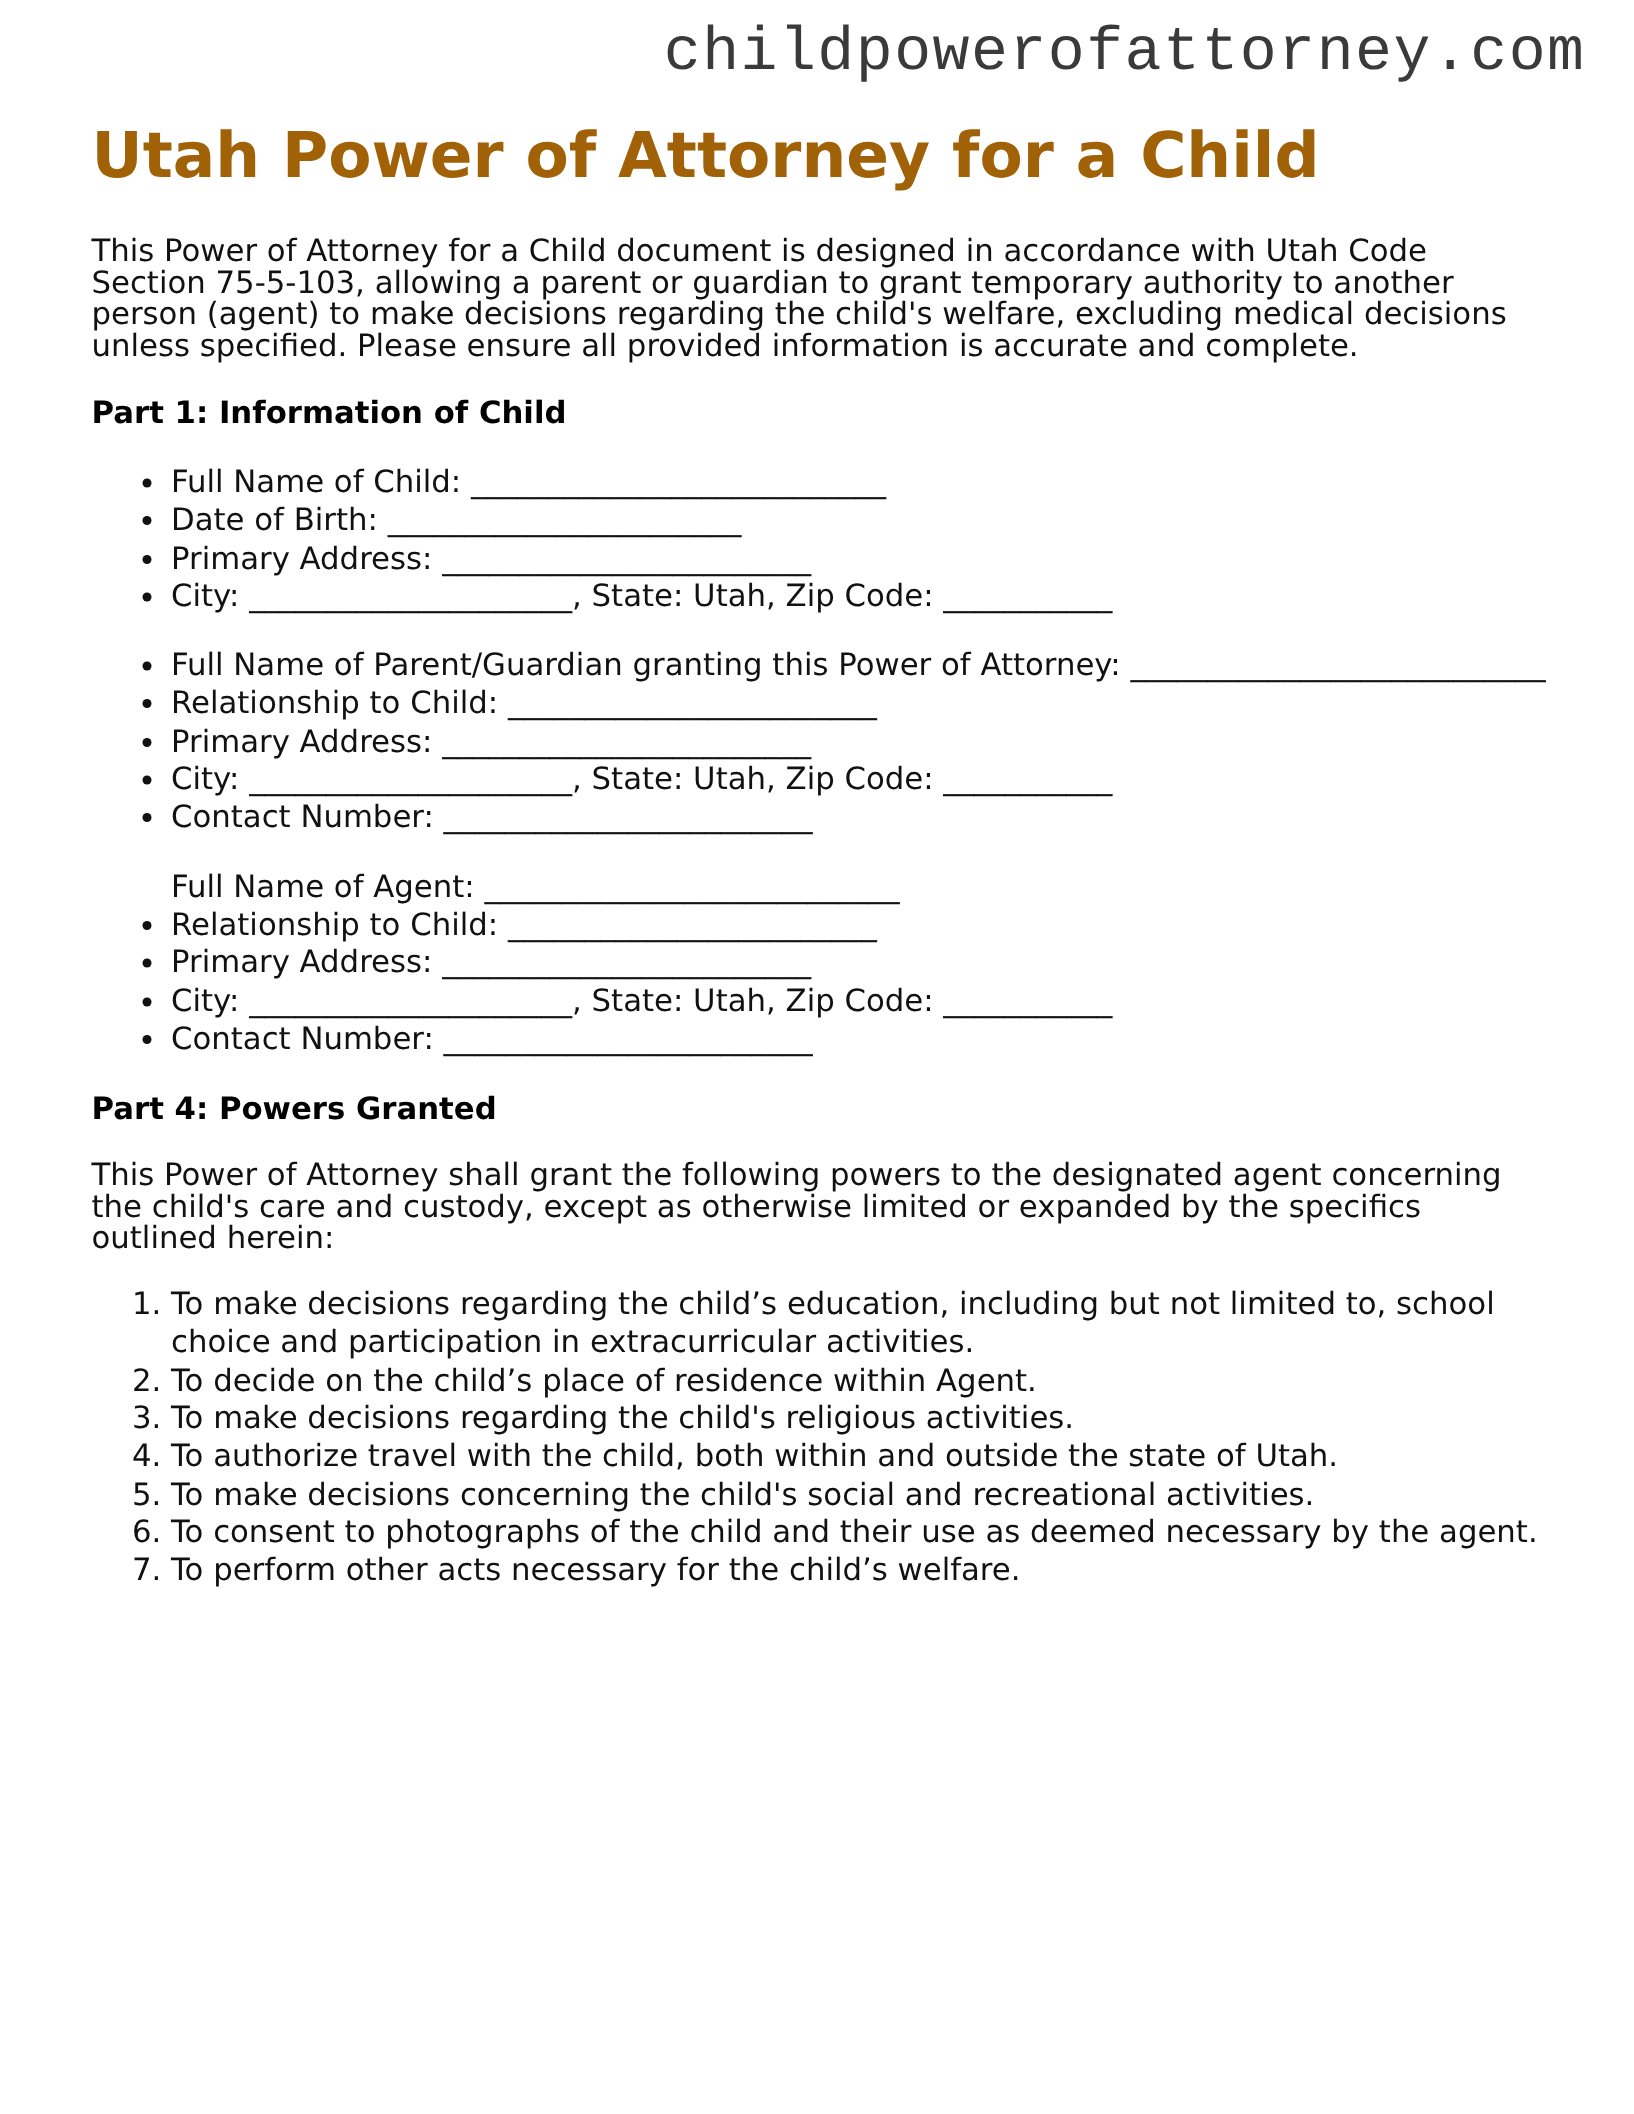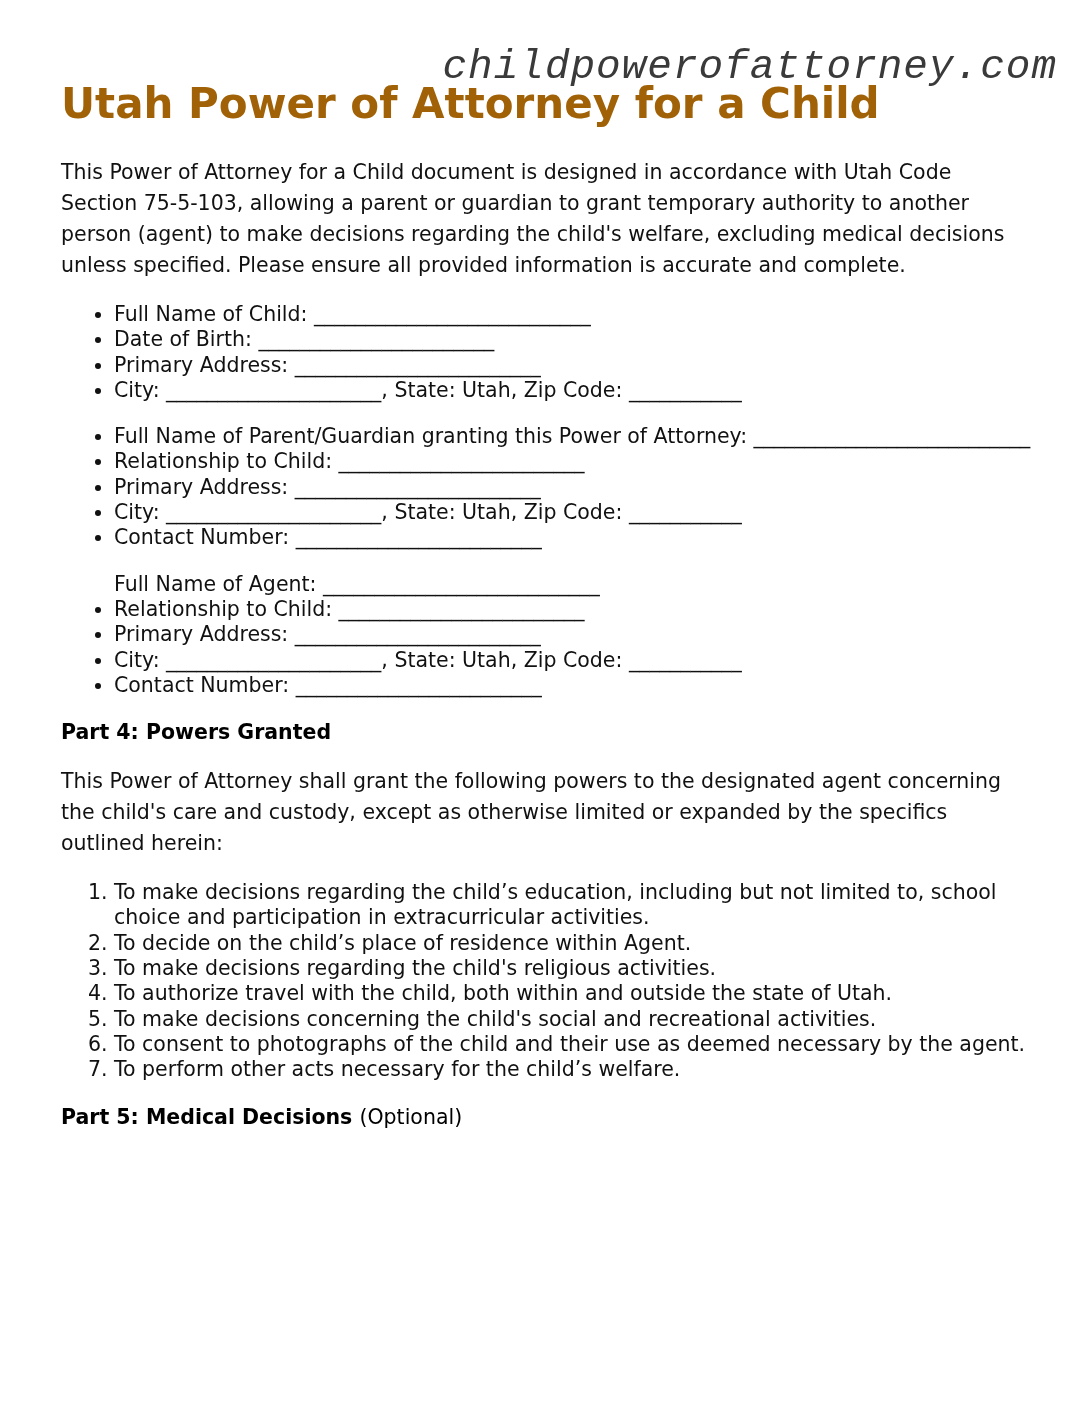--- a/index.html
+++ b/index.html
@@ -1,30 +1,30 @@
 <!DOCTYPE html>
 <html><head>
 <meta charset="utf-8">
 <style>
   html, body { margin: 0; padding: 0; background: #ffffff; }
   body {
     width: 1089px; height: 1409px; overflow: hidden; position: relative;
     font-family: "DejaVu Sans", sans-serif; color: #111111;
   }
   .watermark {
-    position: absolute; top: 47px; right: 32px;
+    position: absolute; top: 16px; right: 32px;
     font-family: "Liberation Mono", "DejaVu Sans Mono", monospace;
-    font-size: 41px; color: #3a3a3a; letter-spacing: 1px; line-height: 1; font-style: italic;
+    font-size: 41px; color: #3a3a3a; letter-spacing: 1px; line-height: 1;
   }
   .page { position: absolute; left: 61px; top: 78px; width: 975px; }
   h1 {
     margin: 0; font-size: 42px; font-weight: bold; line-height: 52px; color: #a16207;
   }
   p.body {
-    margin: 27px 12px 0 0; font-size: 20.5px; line-height: 31px;
+    margin: 27px 12px 0 0; font-size: 20.5px; line-height: 21px;
   }
   h2 {
     margin: 22px 0 0 0; font-size: 20.5px; font-weight: bold; line-height: 25px; color: #000;
   }
   h2 .opt { font-weight: normal; }
   ul, ol {
     margin: 21px 0 0 0; padding: 0 0 0 53px; font-size: 20.5px; line-height: 25.3px;
   }
   ul li { list-style: disc; }
   ul li.nobullet { list-style: none; }
@@ -32,20 +32,21 @@
 </style>
 </head>
 <body>
 
 <div class="watermark">childpowerofattorney.com</div>
 
 <div class="page">
   <h1>Utah Power of Attorney for a Child</h1>
   <p class="body">This Power of Attorney for a Child document is designed in accordance with Utah Code Section 75-5-103, allowing a parent or guardian to grant temporary authority to another person (agent) to make decisions regarding the child's welfare, excluding medical decisions unless specified. Please ensure all provided information is accurate and complete.</p>
 
+  <h2>Part 1: Information of Child</h2>
   <ul>
     <li>Full Name of Child: ___________________________</li>
     <li>Date of Birth: _______________________</li>
     <li>Primary Address: ________________________</li>
     <li>City: _____________________, State: Utah, Zip Code: ___________</li>
   </ul>
 
   <ul>
     <li>Full Name of Parent/Guardian granting this Power of Attorney: ___________________________</li>
     <li>Relationship to Child: ________________________</li>
@@ -67,14 +68,13 @@
   <ol>
     <li>To make decisions regarding the child’s education, including but not limited to, school choice and participation in extracurricular activities.</li>
     <li>To decide on the child’s place of residence within Agent.</li>
     <li>To make decisions regarding the child's religious activities.</li>
     <li>To authorize travel with the child, both within and outside the state of Utah.</li>
     <li>To make decisions concerning the child's social and recreational activities.</li>
     <li>To consent to photographs of the child and their use as deemed necessary by the agent.</li>
     <li>To perform other acts necessary for the child’s welfare.</li>
   </ol>
 
-  <h2><span>Part 5: Medical Decisions</span> <span class="opt">(Optional)</span></h2>
 </div>
 
 </body></html>

